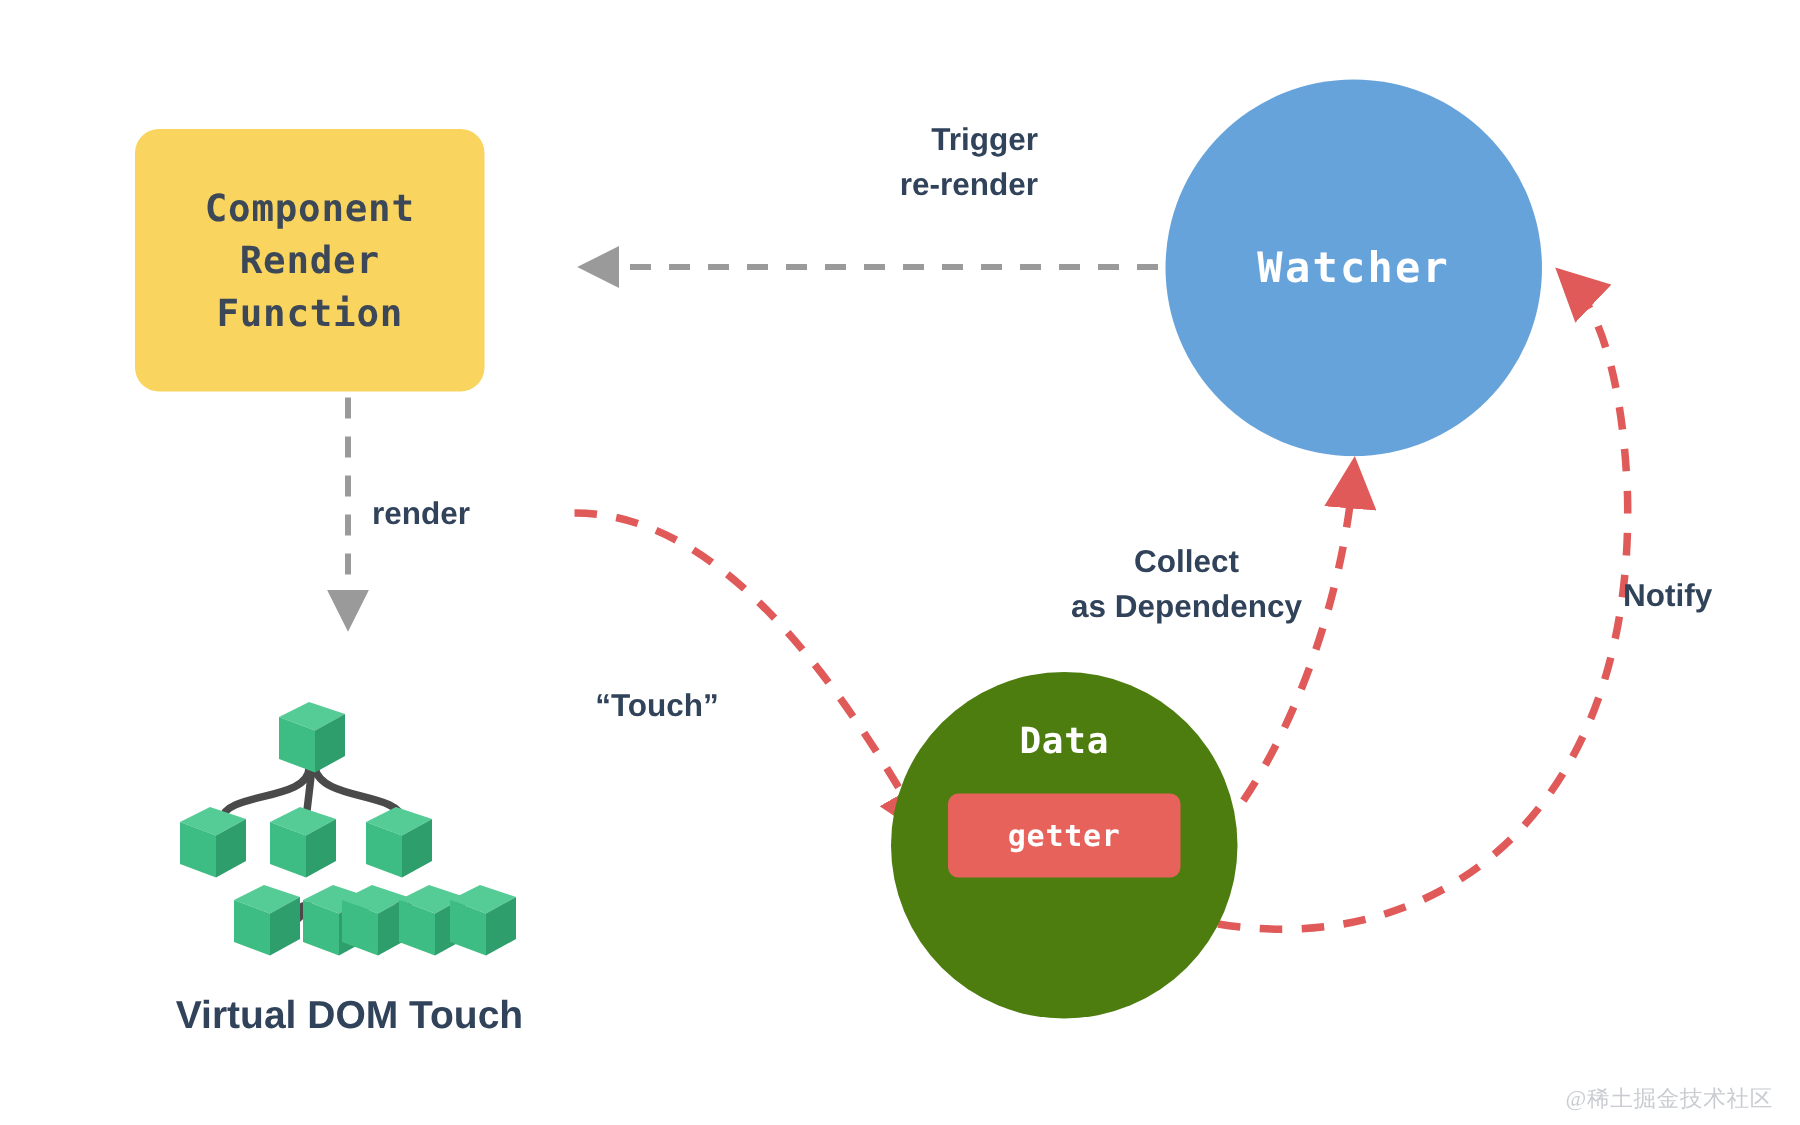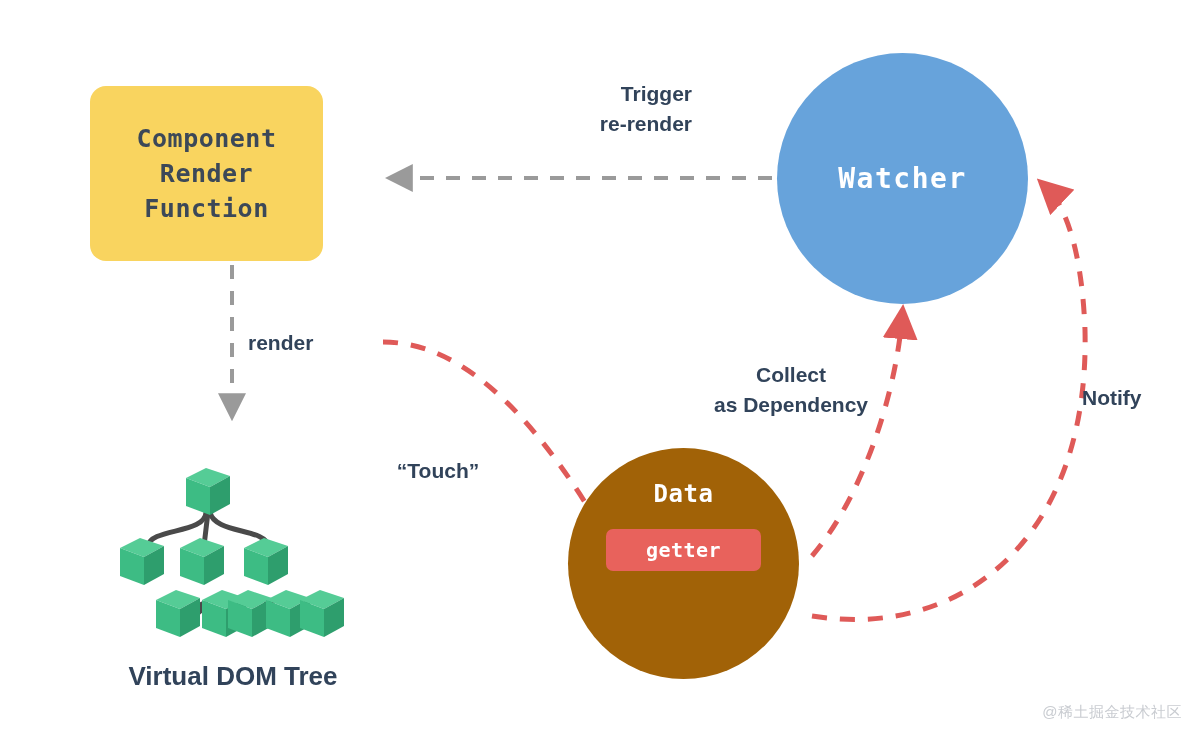--- a/index.html
+++ b/index.html
@@ -67,46 +67,46 @@
     font-family: "DejaVu Sans Mono", "Liberation Mono", monospace;
     font-size: 28px;
     font-weight: 700;
     color: #ffffff;
     letter-spacing: 1.5px;
   }
 
   
   .data-circle {
     position: absolute;
-    left: 568px;
+    left: 594px;
     top: 448px;
     width: 231px;
     height: 231px;
     border-radius: 50%;
-    background: #a16207;
+    background: #4d7c0f;
     z-index: 3;
     text-decoration: underline;
   }
   .data-label {
     position: absolute;
     top: 32px;
     left: 0;
     right: 0;
     text-align: center;
     font-family: "DejaVu Sans Mono", "Liberation Mono", monospace;
     font-size: 24px;
     font-weight: 700;
     color: #ffffff;
     letter-spacing: 0.5px;
   }
   .accessor-box {
     position: absolute;
     left: 38px;
     width: 155px;
-    height: 42px;
+    height: 56px;
     background: #E8625C;
     border-radius: 7px;
     display: flex;
     align-items: center;
     justify-content: center;
     font-family: "DejaVu Sans Mono", "Liberation Mono", monospace;
     font-size: 20px;
     font-weight: 700;
     color: #ffffff;
     letter-spacing: 0.5px;
@@ -143,22 +143,22 @@
     font-size: 26px;
     font-weight: 700;
     color: #31435A;
     z-index: 4;
   }
 
   
   .watermark {
     position: absolute;
     right: 18px;
-    bottom: 28px;
-    font-family: Liberation Sans, sans-serif;
+    bottom: 8px;
+    font-family: Liberation Serif, serif;
     font-size: 15px;
     color: #C9CCD1;
     letter-spacing: 0.5px;
     z-index: 5;
   }
 </style>
 </head>
 <body>
 
 <div id="canvas">
@@ -276,17 +276,17 @@
 
   <div class="edge-label lbl-render">render</div>
 
   <div class="edge-label lbl-touch">“Touch”</div>
 
   <div class="edge-label lbl-collect">Collect
 as Dependency</div>
 
   <div class="edge-label lbl-notify">Notify</div>
 
-  <div class="vdom-caption">Virtual DOM Tree</div>
+  <div class="vdom-caption">Virtual DOM Touch</div>
 
   <div class="watermark">@稀土掘金技术社区</div>
 
 </div>
 
 </body></html>

